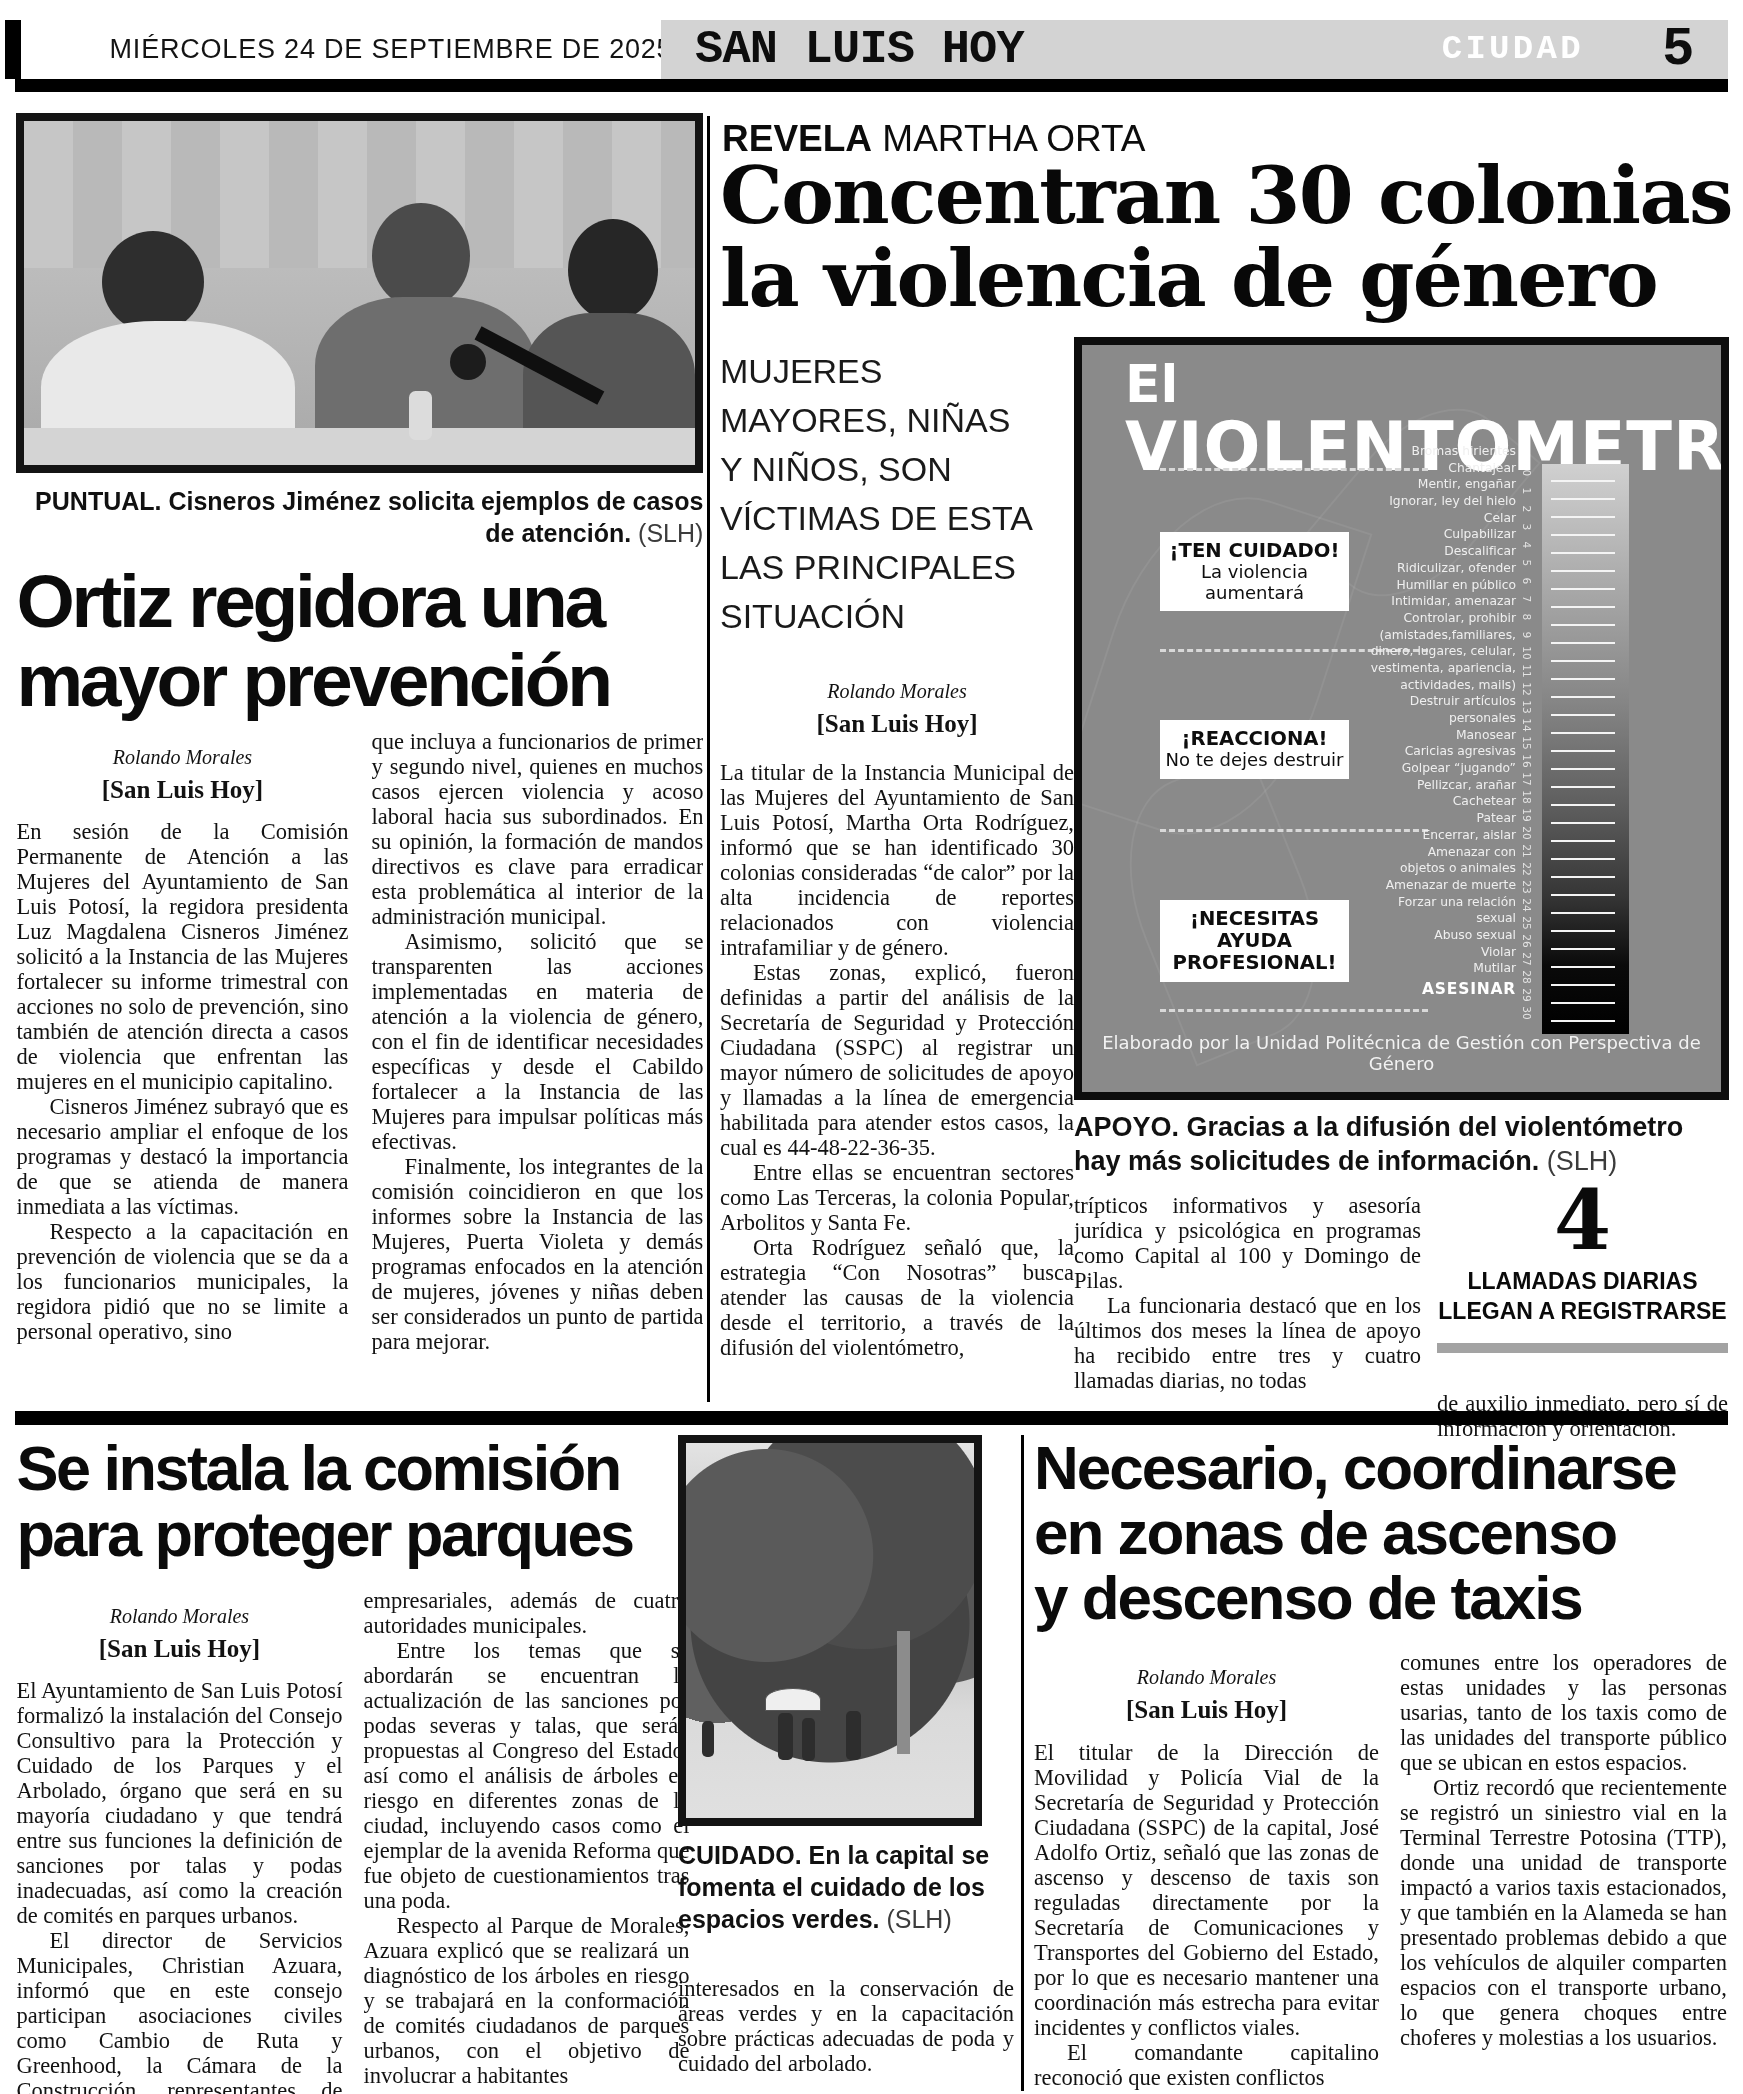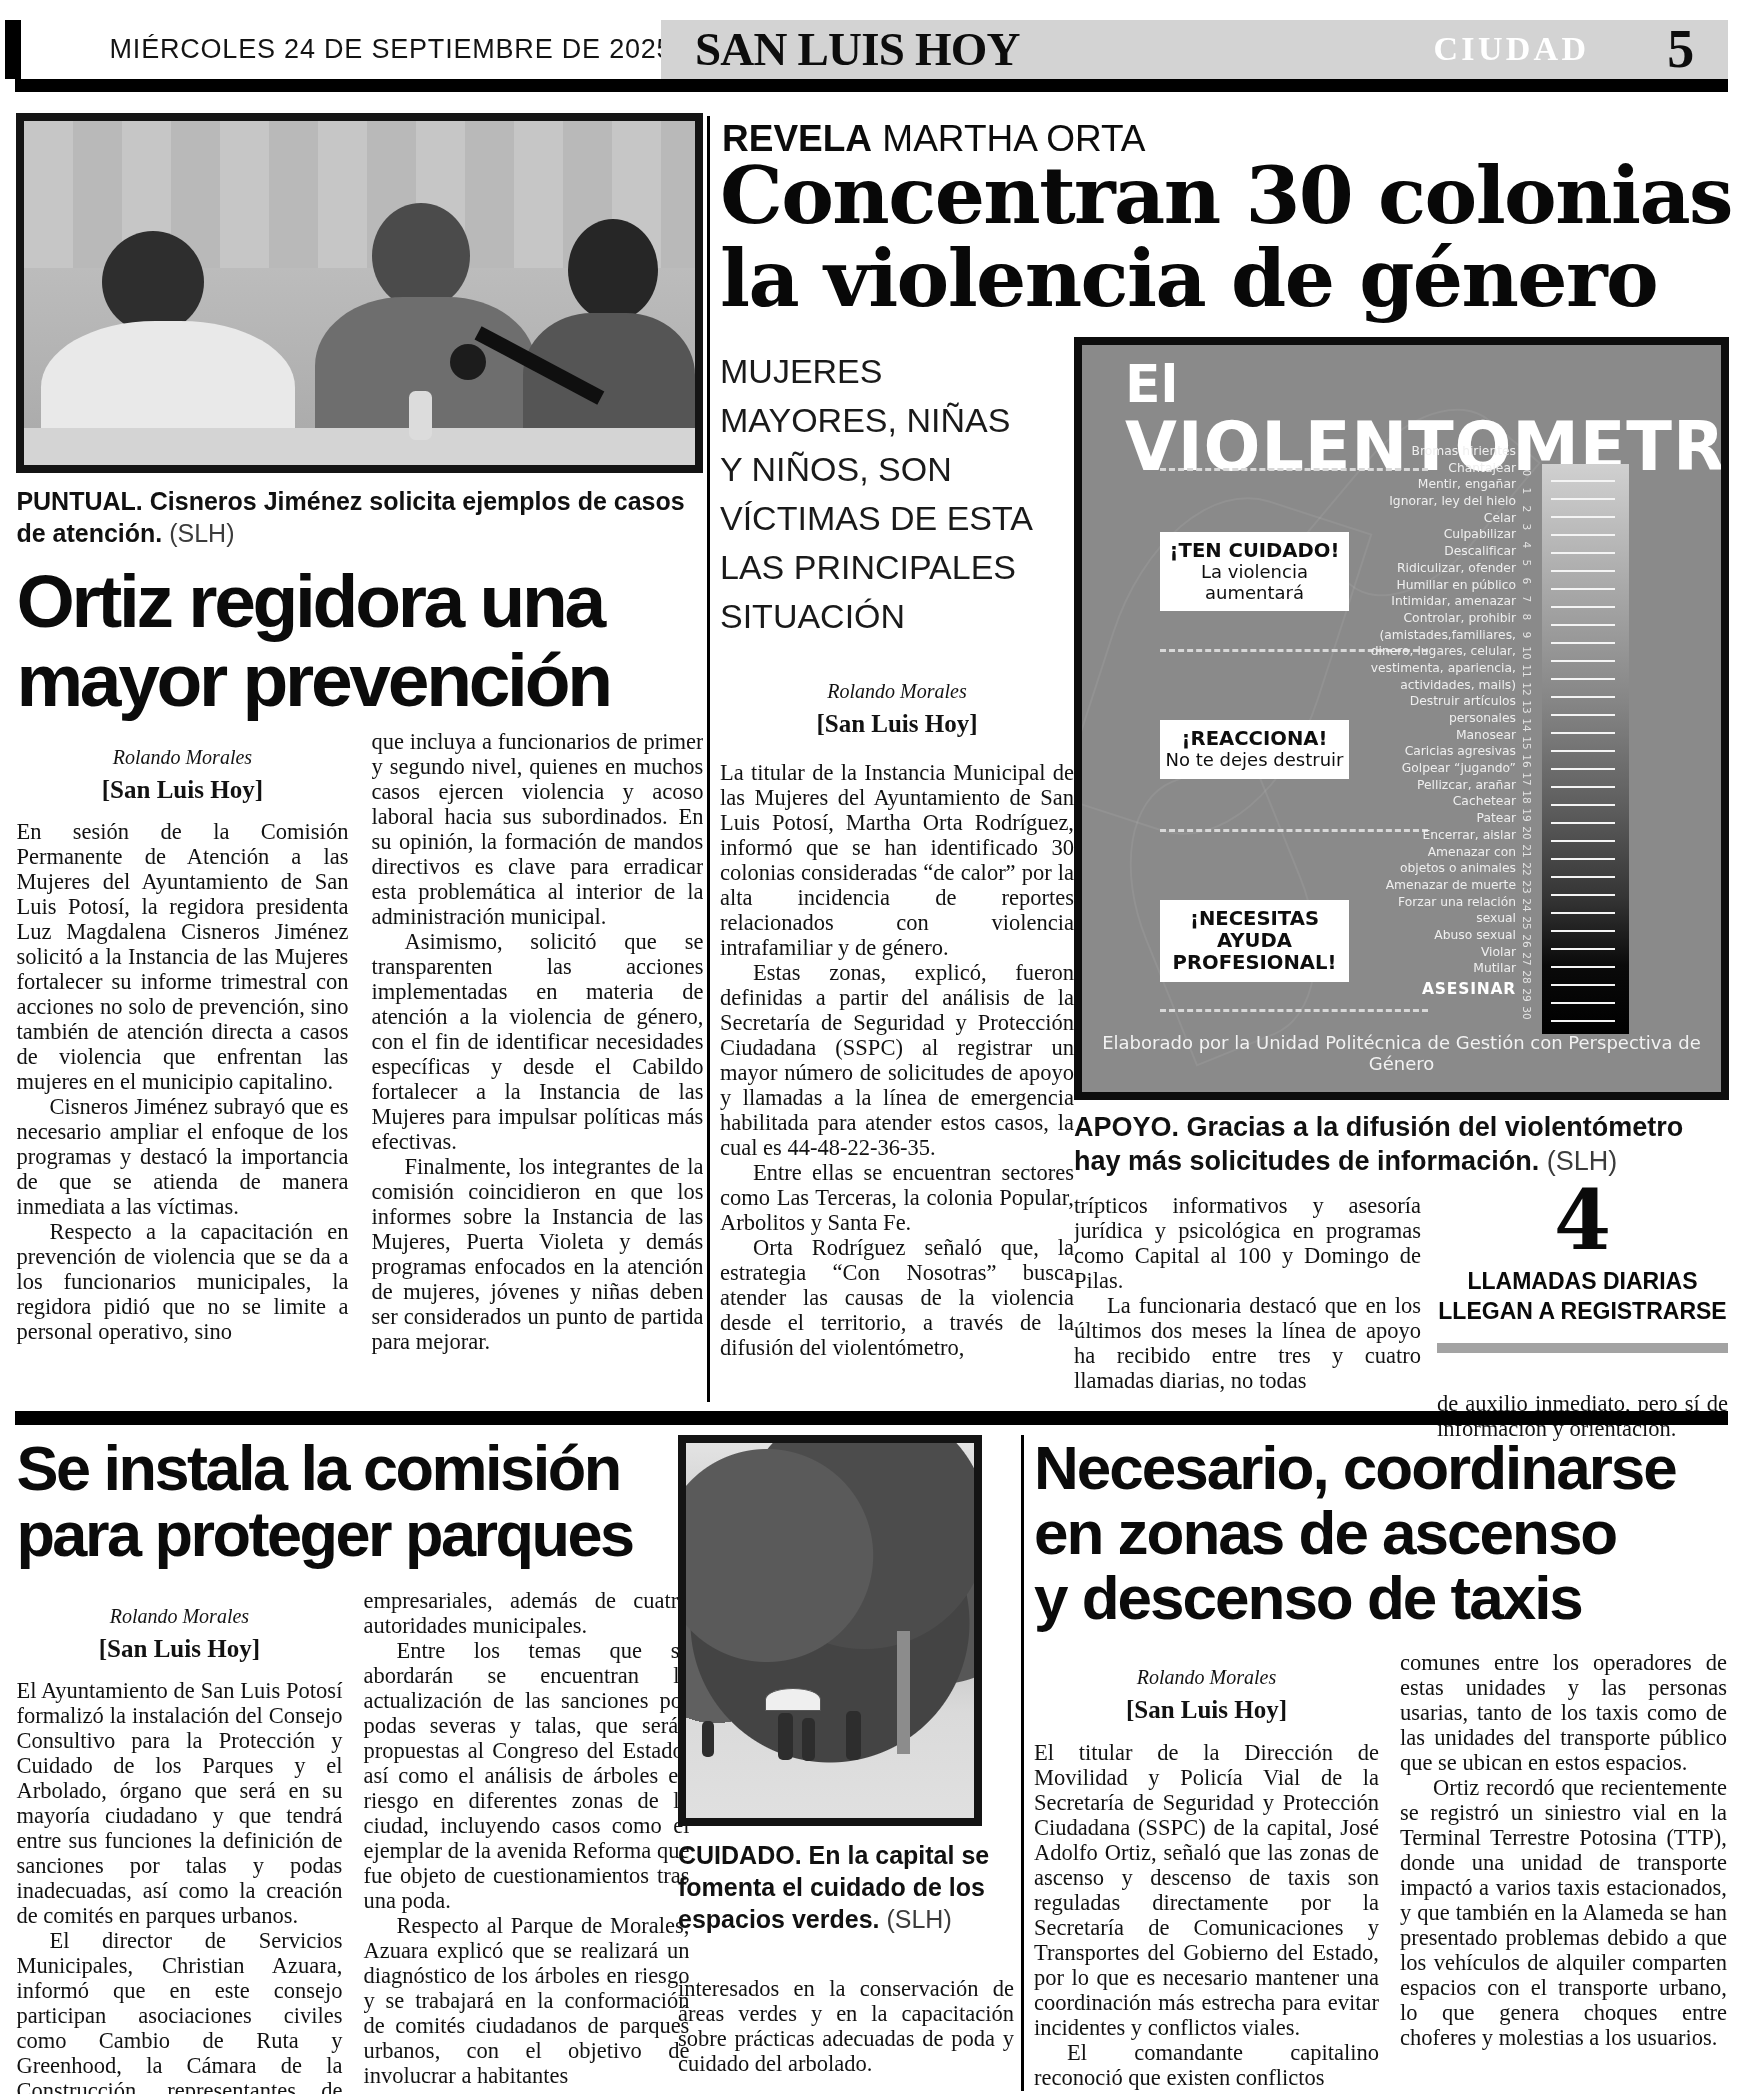--- a/index.html
+++ b/index.html
@@ -5,21 +5,21 @@
   html,body{margin:0;padding:0;background:#ffffff;}
   .page{position:relative;width:1743px;height:2095px;background:#fff;overflow:hidden;
         font-family:"Liberation Serif", serif;color:#121212;}
 
   
   .corner-mark{position:absolute;left:4.9px;top:19.6px;width:16.4px;height:59px;background:#000;}
   .m-date{position:absolute;left:21px;top:19.6px;width:740px;height:59px;display:flex;align-items:center;justify-content:center;
           font-family:"Liberation Sans",sans-serif;font-size:27px;letter-spacing:0.8px;color:#141414;}
   .m-panel{position:absolute;left:661px;top:19.6px;right:14.7px;height:59px;background:#d3d3d3;
            display:flex;align-items:center;padding:0 34px;box-sizing:border-box;
-           font-family:Liberation Serif, serif;text-align:center;}
+           font-family:Liberation Mono, monospace;text-align:center;}
   .m-title{font-size:47px;font-weight:900;letter-spacing:-0.8px;color:#0d0d0d;margin-right:auto;}
   .m-section{font-size:34px;font-weight:800;letter-spacing:3.3px;color:#ffffff;margin-right:78px;}
   .m-page{font-size:54px;font-weight:900;color:#0d0d0d;}
   .m-rule{position:absolute;left:14.7px;right:14.7px;top:79px;height:13px;background:#000;}
   .rule-mid{position:absolute;left:14.7px;right:14.7px;top:1411px;height:14px;background:#000;}
 
   .vdiv{position:absolute;width:2.5px;background:#000;}
 
   
   .bodycol{width:332px;font-size:22.5px;line-height:25px;text-align:justify;}
@@ -134,21 +134,21 @@
         <div class="pp" style="left:348px;top:82px;width:98px;height:106px;border-radius:50%;background:#4b4b4b;"></div>
         <div class="pp" style="left:291px;top:176px;width:221px;height:172px;border-radius:40% 40% 0 0;background:#6e6e6e;"></div>
         <div class="pp" style="left:544px;top:98px;width:90px;height:102px;border-radius:50%;background:#262626;"></div>
         <div class="pp" style="left:499px;top:192px;width:172px;height:155px;border-radius:40% 40% 0 0;background:#555555;"></div>
         <div class="pp" style="left:446px;top:237px;width:139px;height:14.7px;background:#0f0f0f;transform:rotate(28deg);"></div>
         <div class="pp" style="left:426px;top:223px;width:36px;height:36px;border-radius:50%;background:#1c1c1c;"></div>
         <div class="pp" style="left:0;top:307px;width:671px;height:37px;background:#d4d4d4;"></div>
         <div class="pp" style="left:385px;top:270px;width:23px;height:49px;border-radius:6.5px;background:#dcdcdc;"></div>
       </div>
     </div>
-    <div class="caption" style="margin-top:11.5px;">
+    <div class="caption" style="margin-top:11.5px;text-align:right;">
       <span class="cap-label">PUNTUAL.</span>
       <span>Cisneros Jiménez solicita ejemplos de casos de atención.</span>
       <span class="cap-credit">(SLH)</span>
     </div>
     <div class="headline-sans hl-left">
         <div>Ortiz regidora una</div>
         <div>mayor prevención</div>
       </div>
     <div class="body-row">
       <div class="bodycol">

